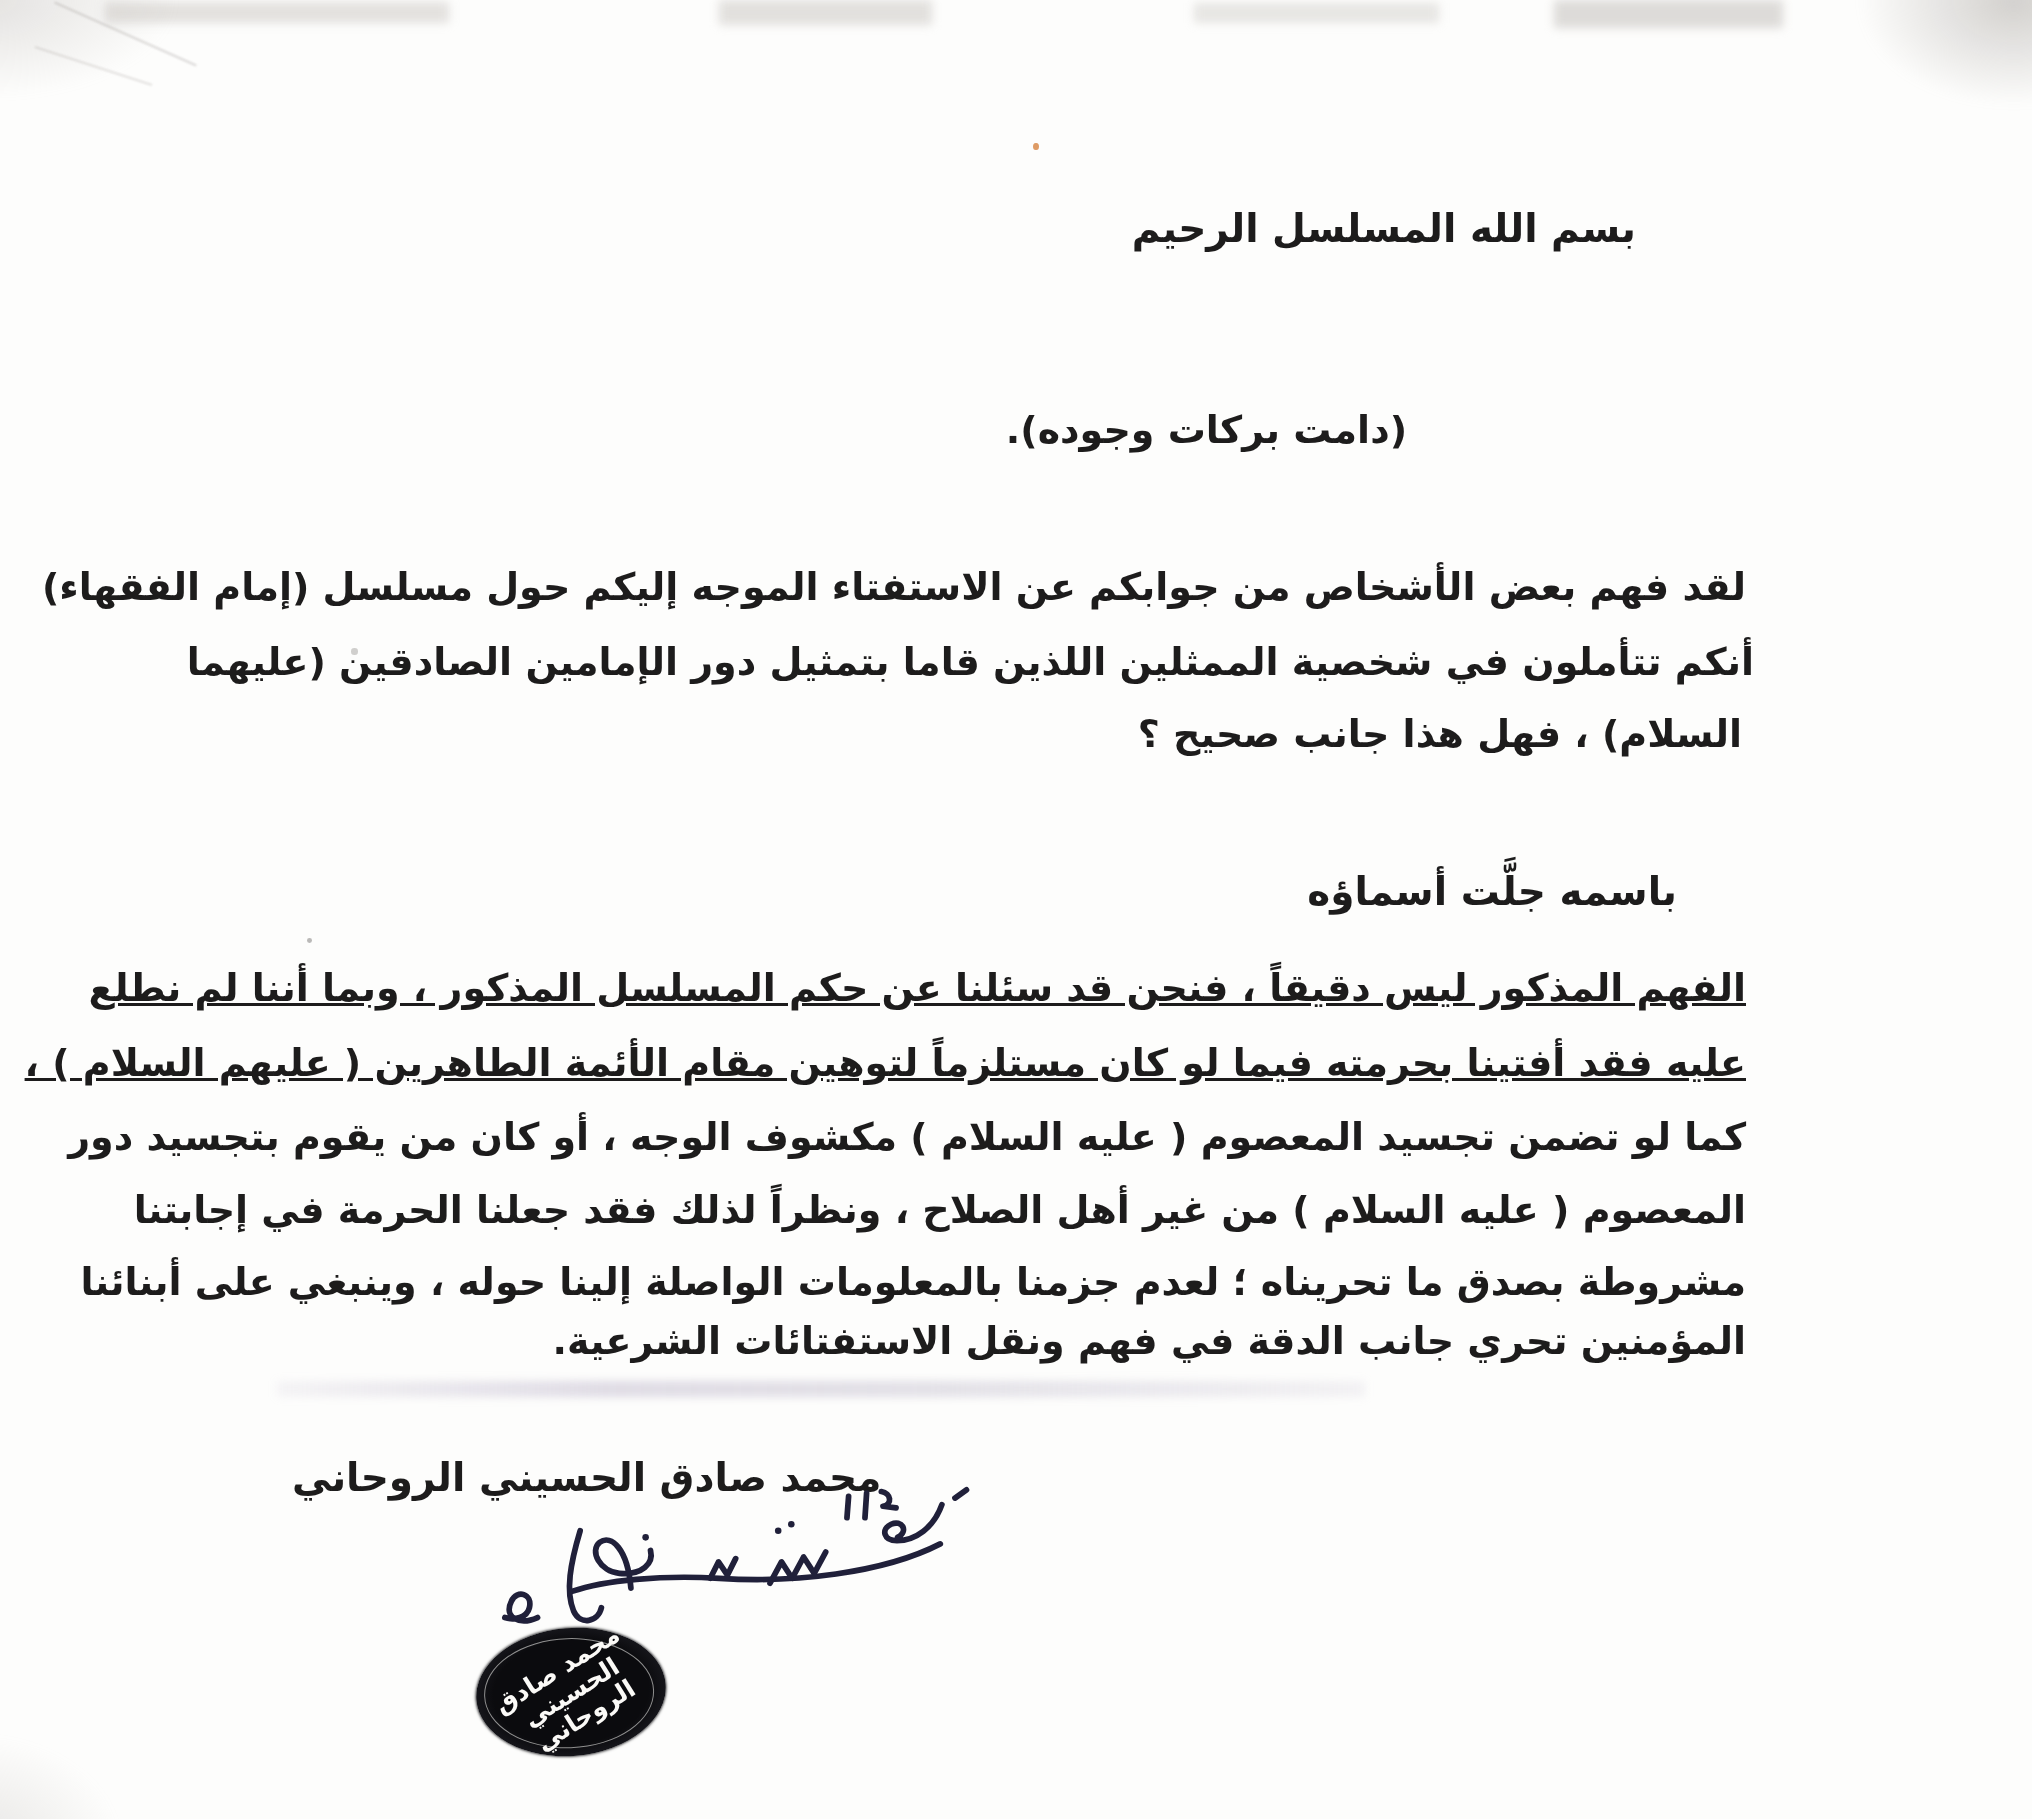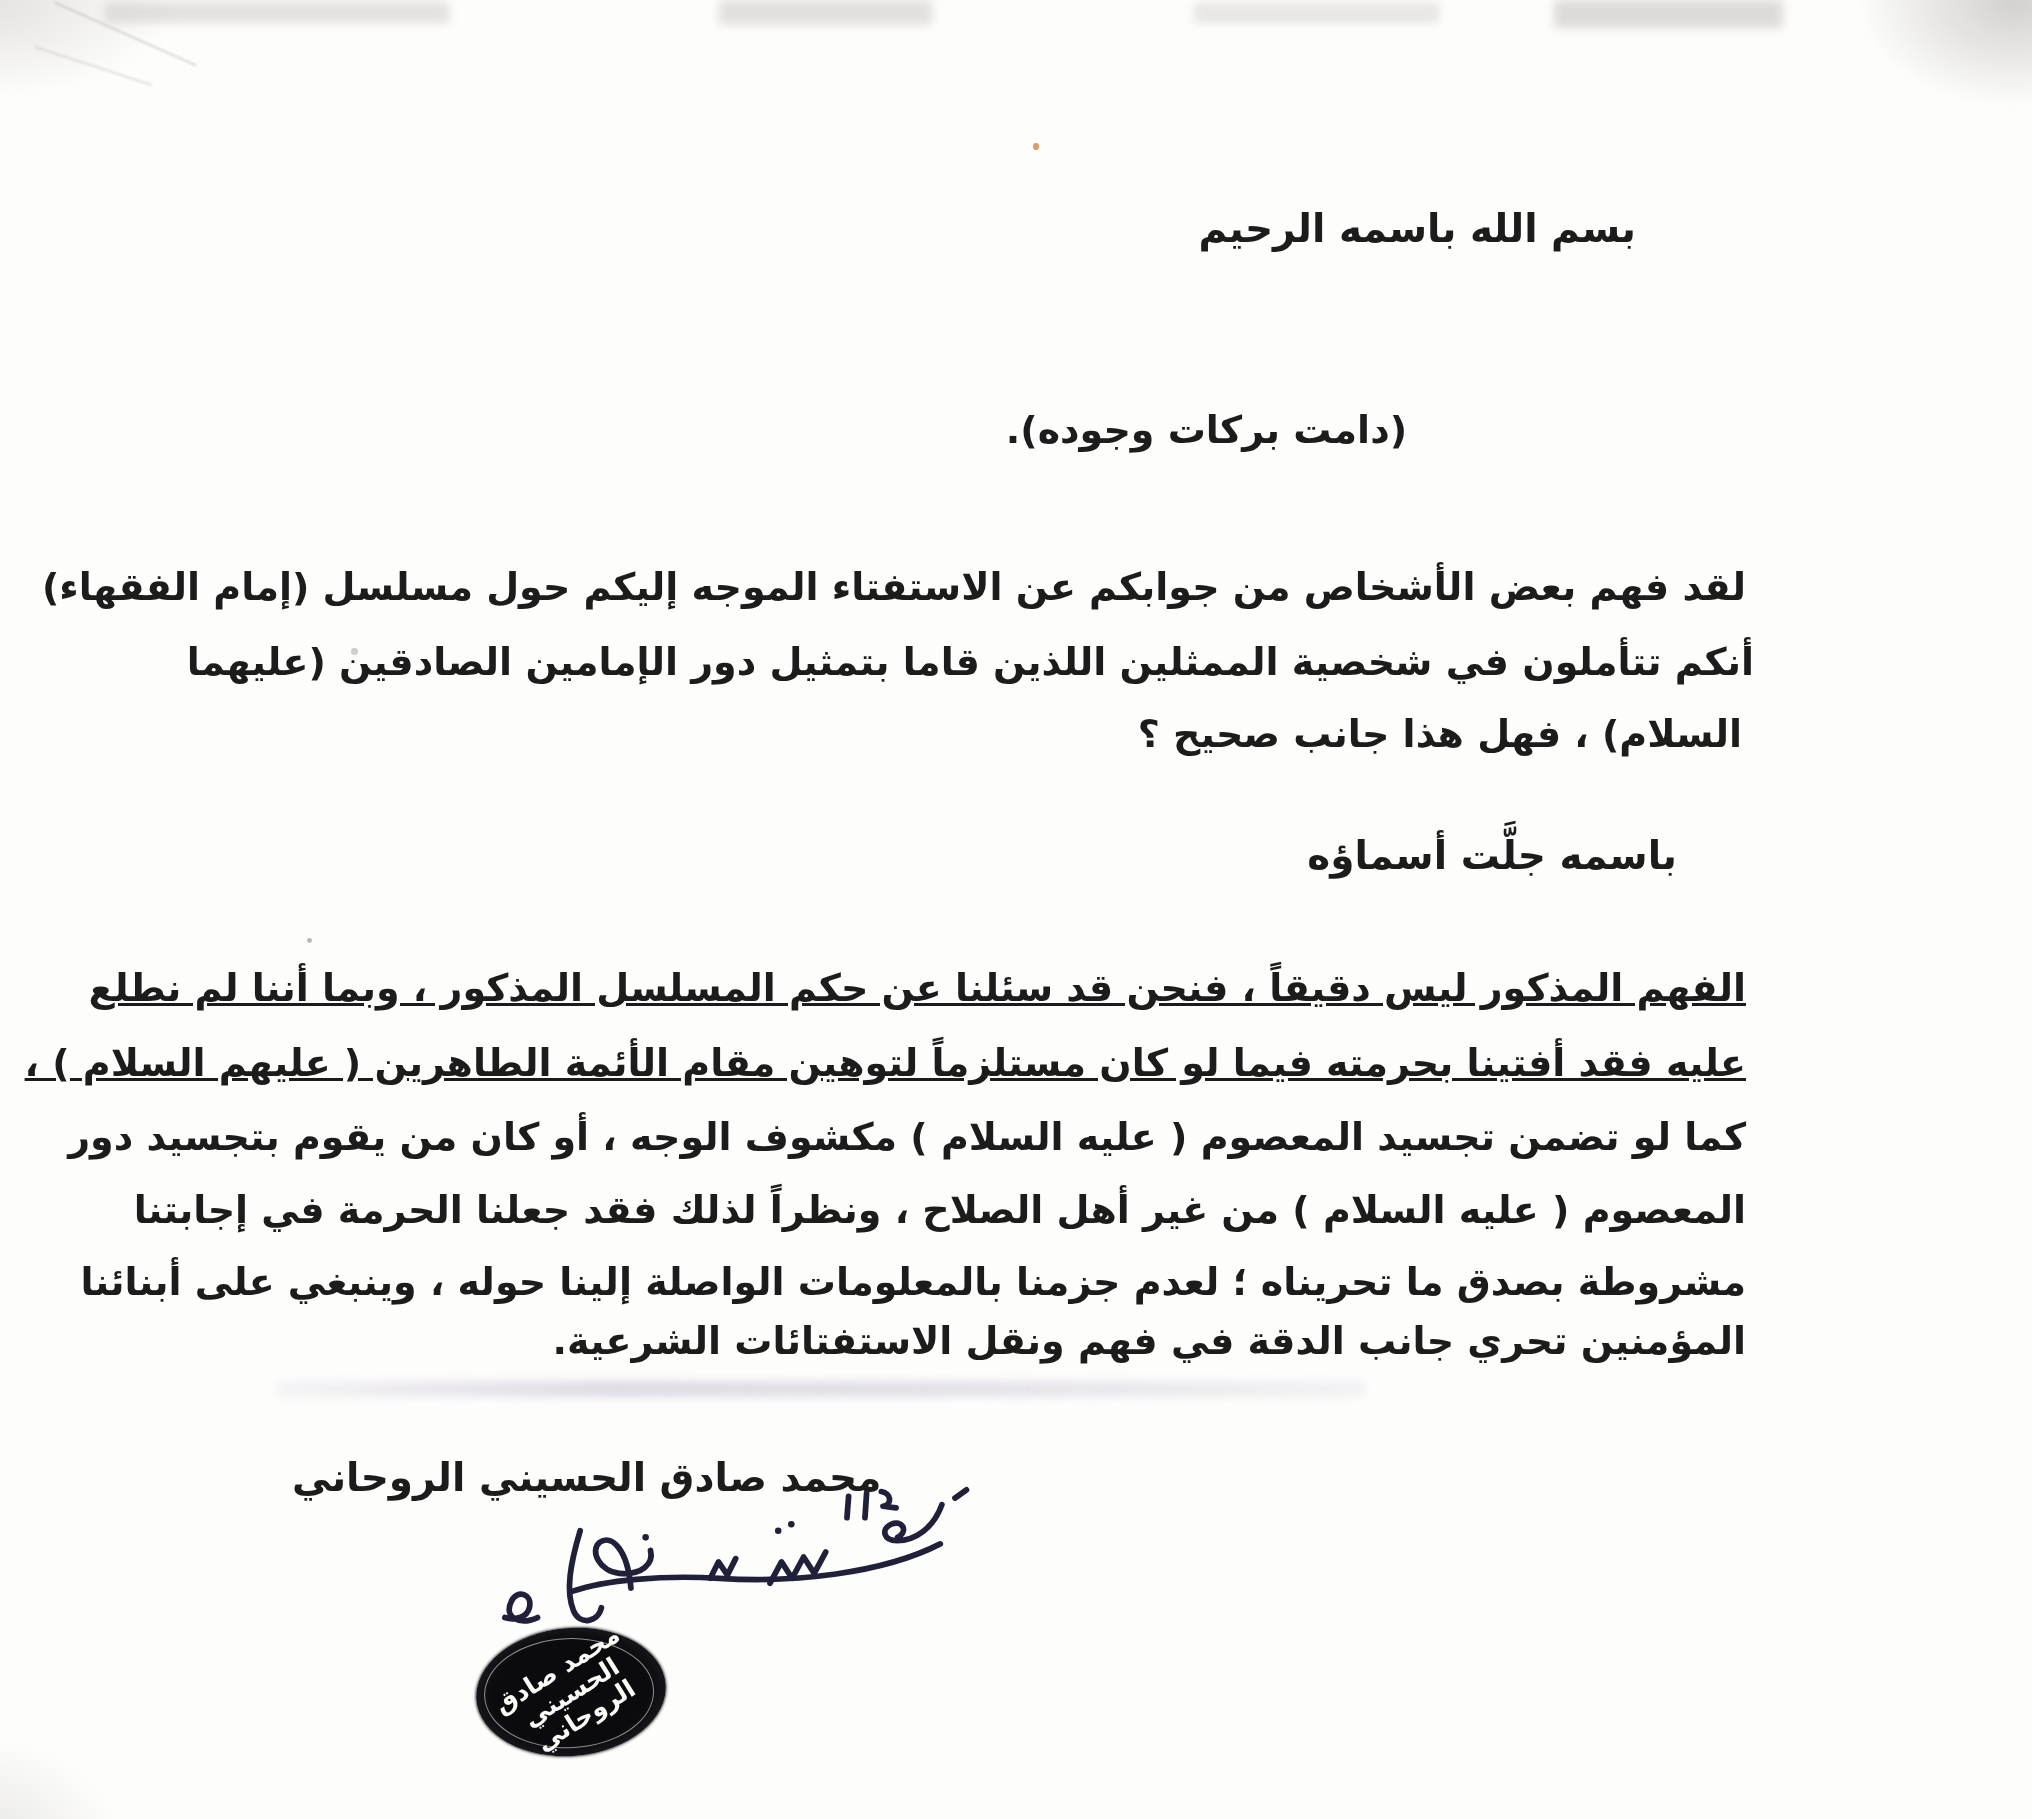--- a/index.html
+++ b/index.html
@@ -14,21 +14,21 @@
   }
   .line{
     position:absolute;
     white-space:nowrap;
     font-weight:700;
     font-size:38px;
     letter-spacing:0.4px;
     color:#1d1c1c;
   }
   .basmala{font-size:39px;}
-  .heading{font-size:39px;}
+  .heading{font-size:39px;margin-top:36px;}
   .sig-name{font-size:39px;}
   
   .smudge{position:absolute;filter:blur(4.9px);pointer-events:none;}
   .smudge-a{left:106px;top:1.6px;width:344px;height:21px;background:rgba(196,191,187,0.45);}
   .smudge-b{left:720px;top:0px;width:213px;height:24.5px;background:rgba(200,196,192,0.5);}
   .smudge-c{left:1195px;top:3.3px;width:245px;height:19.6px;background:rgba(198,194,190,0.4);}
   .smudge-d{left:1555px;top:0px;width:229px;height:28px;background:rgba(190,186,182,0.5);}
   .corner-tr{left:1858px;top:-24.5px;width:196px;height:131px;background:radial-gradient(ellipse at 80% 20%,rgba(176,172,168,0.55),rgba(176,172,168,0) 70%);}
   .corner-tl{left:-33px;top:-24.5px;width:213px;height:123px;background:radial-gradient(ellipse at 10% 20%,rgba(190,186,182,0.4),rgba(190,186,182,0) 70%);}
   .crease-tl1{position:absolute;left:49px;top:33px;width:155px;height:1.6px;background:rgba(165,160,155,0.4);transform:rotate(24deg);filter:blur(0.8px);}
@@ -80,21 +80,21 @@
   <div class="smudge corner-tr"></div>
   <div class="smudge corner-tl"></div>
   <div class="crease-tl1"></div>
   <div class="crease-tl2"></div>
   <div class="crease-sig"></div>
   <div class="smudge corner-bl"></div>
   <div class="speck-orange"></div>
   <div class="speck-gray1"></div>
   <div class="speck-gray2"></div>
 
-  <div class="line basmala" style="top:206px;right:396px;">بسم الله باسمه الرحيم</div>
+  <div class="line basmala" style="top:206px;right:396px;">بسم الله المسلسل الرحيم</div>
 
   <div class="line" style="top:408px;right:625px;">(دامت بركات وجوده).</div>
 
   <div class="line" style="top:565px;right:286px;">لقد فهم بعض الأشخاص من جوابكم عن الاستفتاء الموجه إليكم حول مسلسل (إمام الفقهاء)</div>
   <div class="line" style="top:640px;right:278px;">أنكم تتأملون في شخصية الممثلين اللذين قاما بتمثيل دور الإمامين الصادقين (عليهما</div>
   <div class="line" style="top:712px;right:290px;">السلام) ، فهل هذا جانب صحيح ؟</div>
 
   <div class="line heading" style="top:833px;right:355px;">باسمه جلَّت أسماؤه</div>
 
   <div class="line" style="top:966px;right:286px;text-decoration:underline;">الفهم المذكور ليس دقيقاً ، فنحن قد سئلنا عن حكم المسلسل المذكور ، وبما أننا لم نطلع</div>

